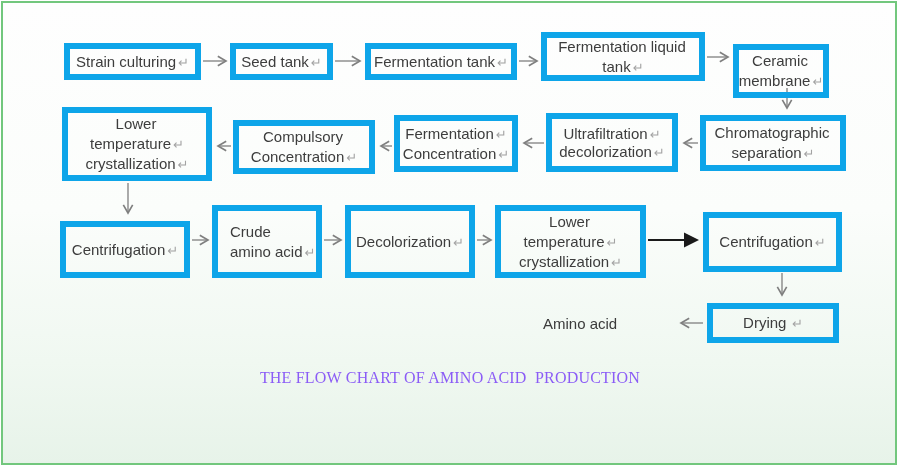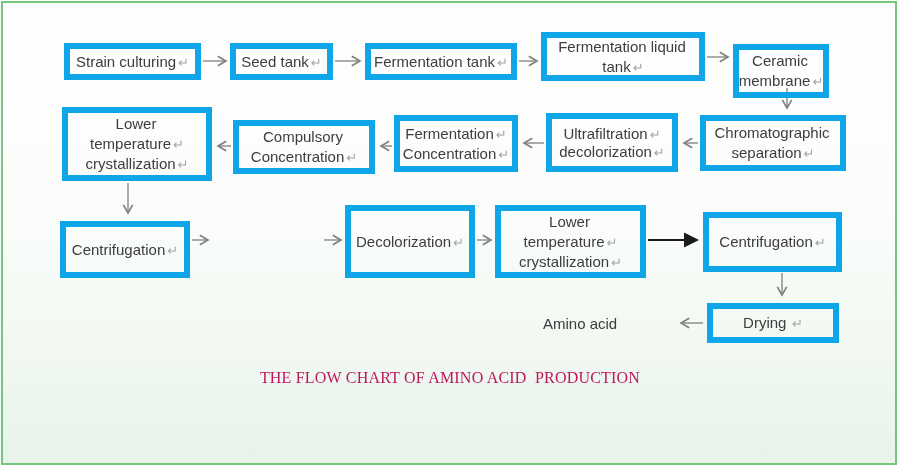--- a/index.html
+++ b/index.html
@@ -11,21 +11,21 @@
   svg.arrows{position:absolute;left:0;top:0;width:900px;height:470px;pointer-events:none;}
   .node{position:absolute;box-sizing:border-box;border:6px solid #0ea5e9;
         display:flex;flex-direction:column;justify-content:center;align-items:center;
         text-align:center;color:#3d3d3d;font-size:15px;line-height:19px;background:transparent;}
   .node.loose{line-height:17px;}
   .node.align-left{align-items:flex-start;text-align:left;padding-left:12px;}
   .nline{white-space:pre-wrap;}
   .rm{color:#a3a3a3;font-size:13px;margin-left:2px;white-space:pre-wrap;}
   .free-label{position:absolute;font-size:15px;color:#3b3b3b;white-space:pre-wrap;}
   .caption{position:absolute;left:0;right:0;top:369px;text-align:center;
-           font-family:"Liberation Serif",serif;font-size:16px;color:#be185d;
+           font-family:"Liberation Serif",serif;font-size:16px;color:#8b5cf6;
            letter-spacing:0.2px;white-space:pre-wrap;}
   .note{position:absolute;left:42px;right:42px;top:401px;text-align:center;
         font-family:"Liberation Serif",serif;font-size:13.6px;line-height:22px;
         color:#3a3a3a;letter-spacing:0.2px;}
 </style>
 </head>
 <body>
 
 <div class="page">
   <div class="frame"></div>
@@ -104,20 +104,24 @@
   <div class="node" style="left:62px;top:107px;width:150px;height:74px">
     <div class="nline"><span>Lower</span><span class="rm"></span></div>
     <div class="nline"><span>temperature</span><span class="rm">↵</span></div>
     <div class="nline"><span>crystallization</span><span class="rm">↵</span></div>
   </div>
 
   <div class="node" style="left:60px;top:221px;width:130px;height:57px">
     <div class="nline"><span>Centrifugation</span><span class="rm">↵</span></div>
   </div>
 
+  <div class="node align-left" style="left:212px;top:205px;width:110px;height:73px">
+    <div class="nline"><span>Crude</span><span class="rm"></span></div>
+    <div class="nline"><span>amino acid</span><span class="rm">↵</span></div>
+  </div>
 
   <div class="node" style="left:345px;top:205px;width:130px;height:73px">
     <div class="nline"><span>Decolorization</span><span class="rm">↵</span></div>
   </div>
 
   <div class="node" style="left:495px;top:205px;width:151px;height:73px">
     <div class="nline"><span>Lower</span><span class="rm"></span></div>
     <div class="nline"><span>temperature</span><span class="rm">↵</span></div>
     <div class="nline"><span>crystallization</span><span class="rm">↵</span></div>
   </div>

